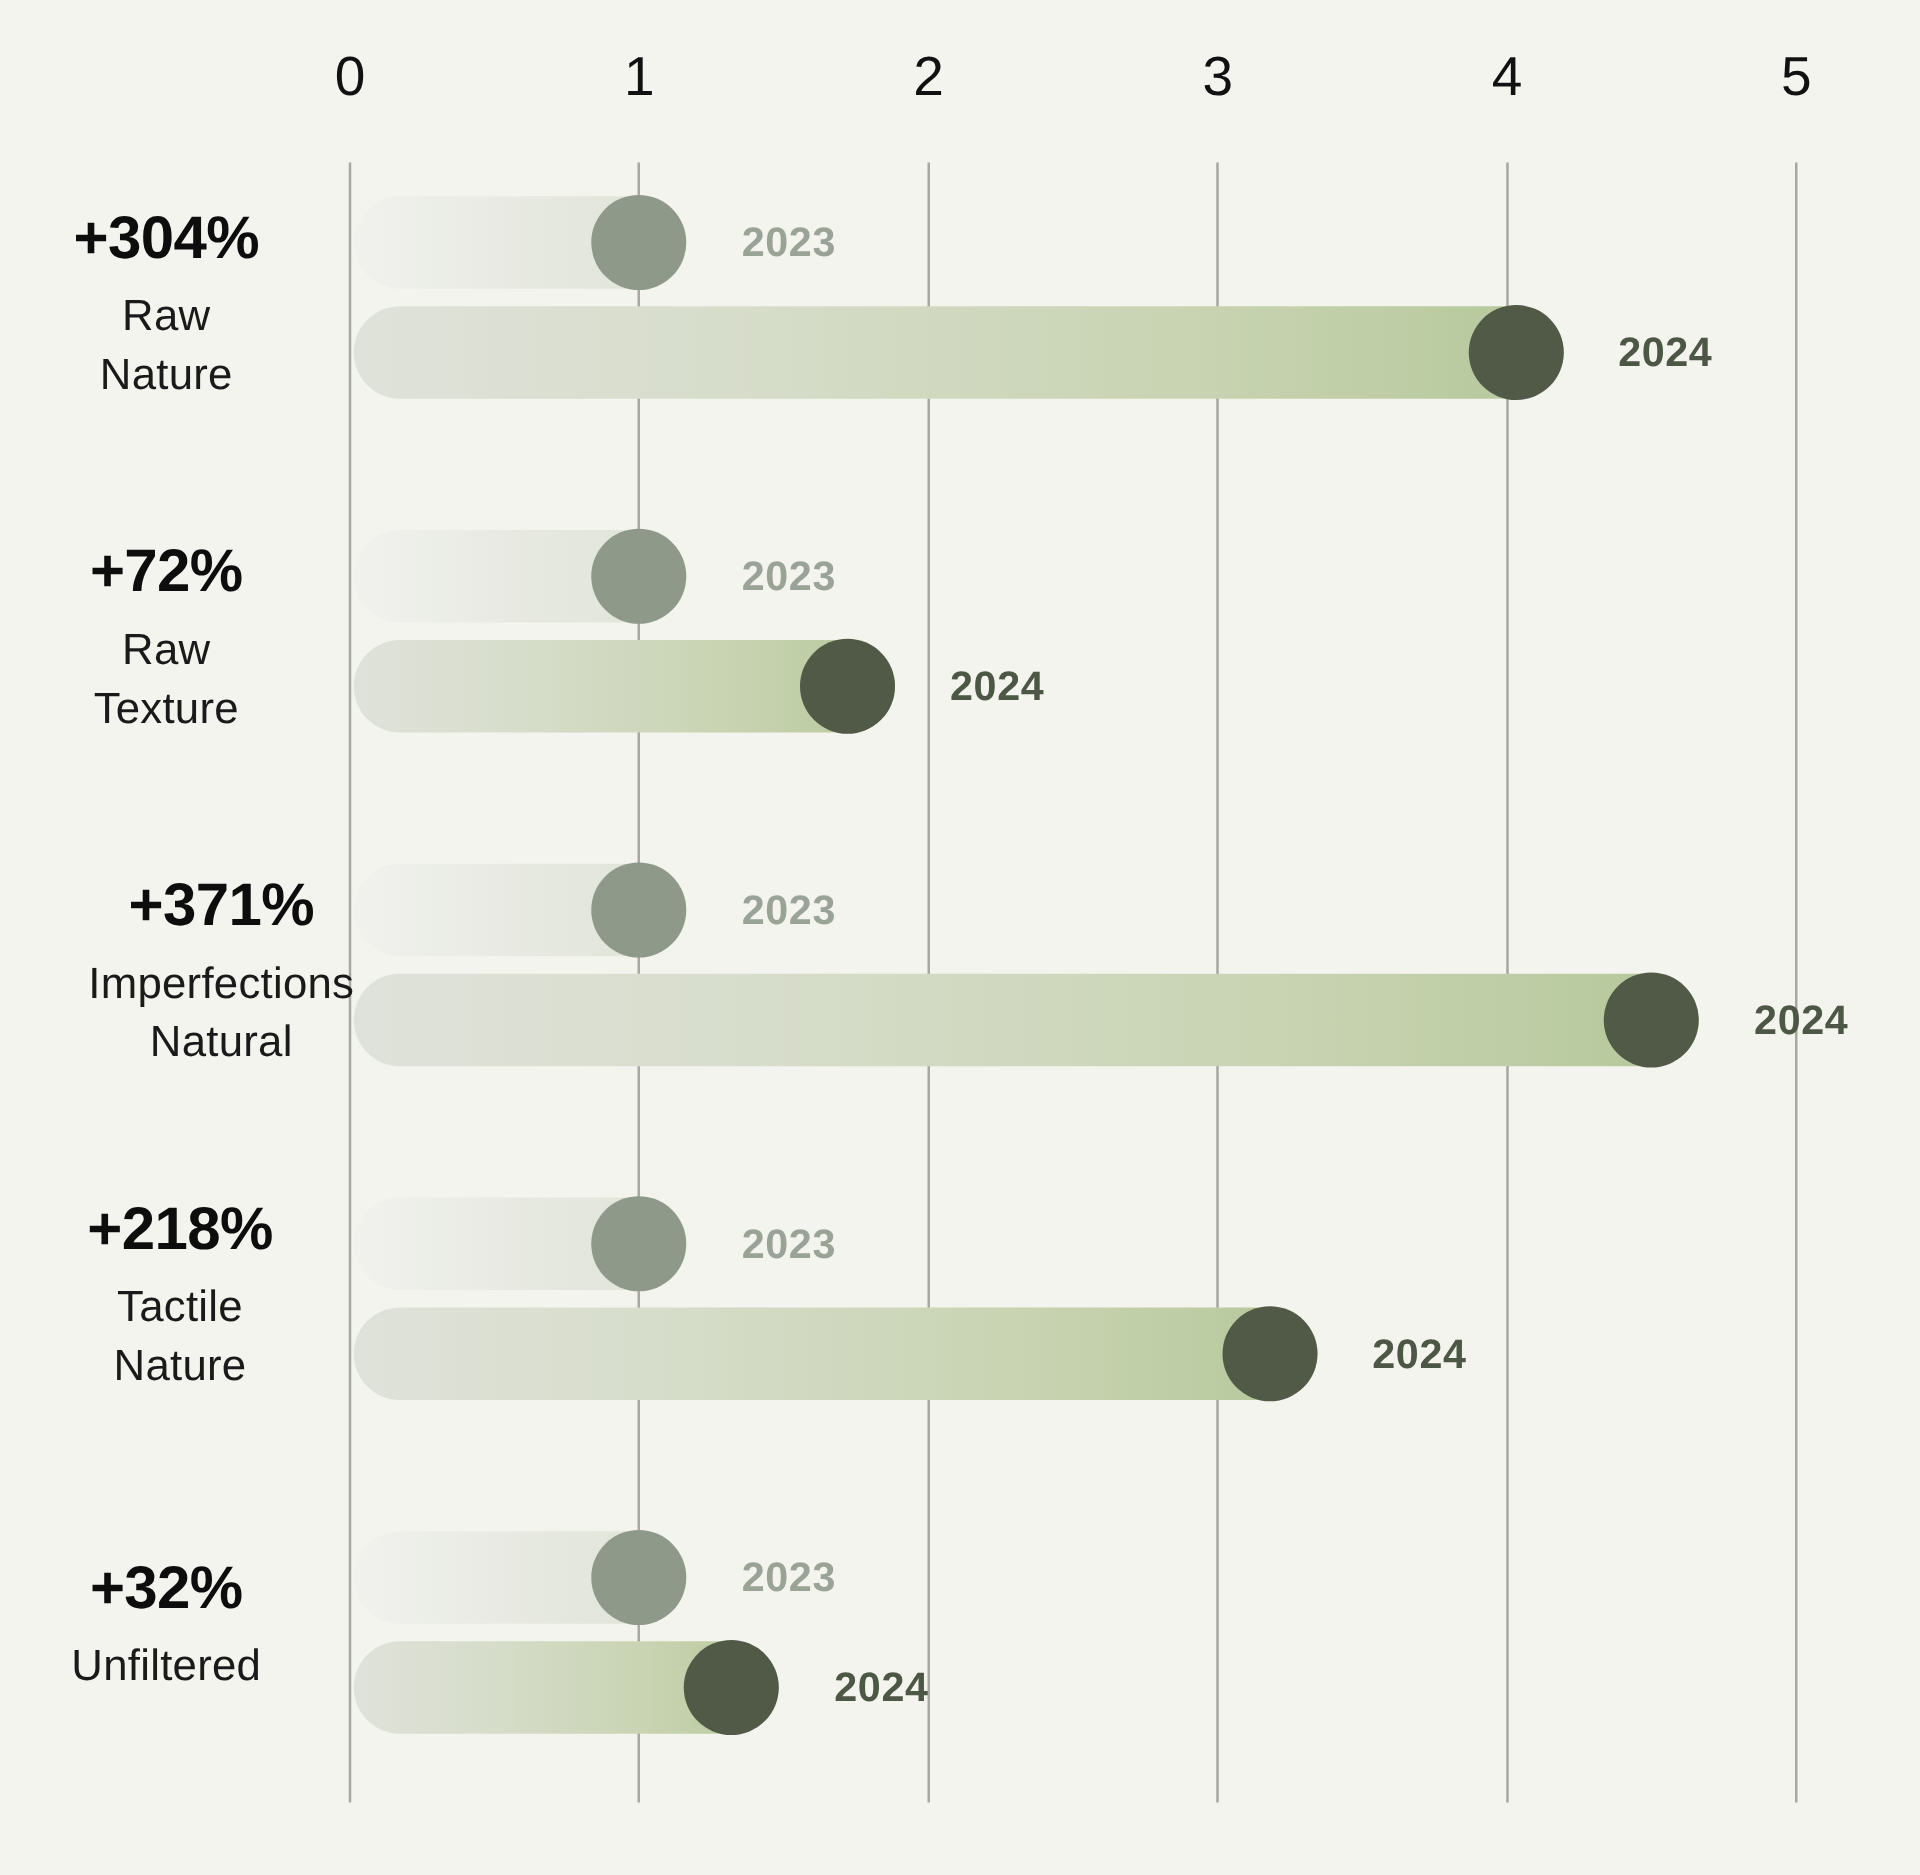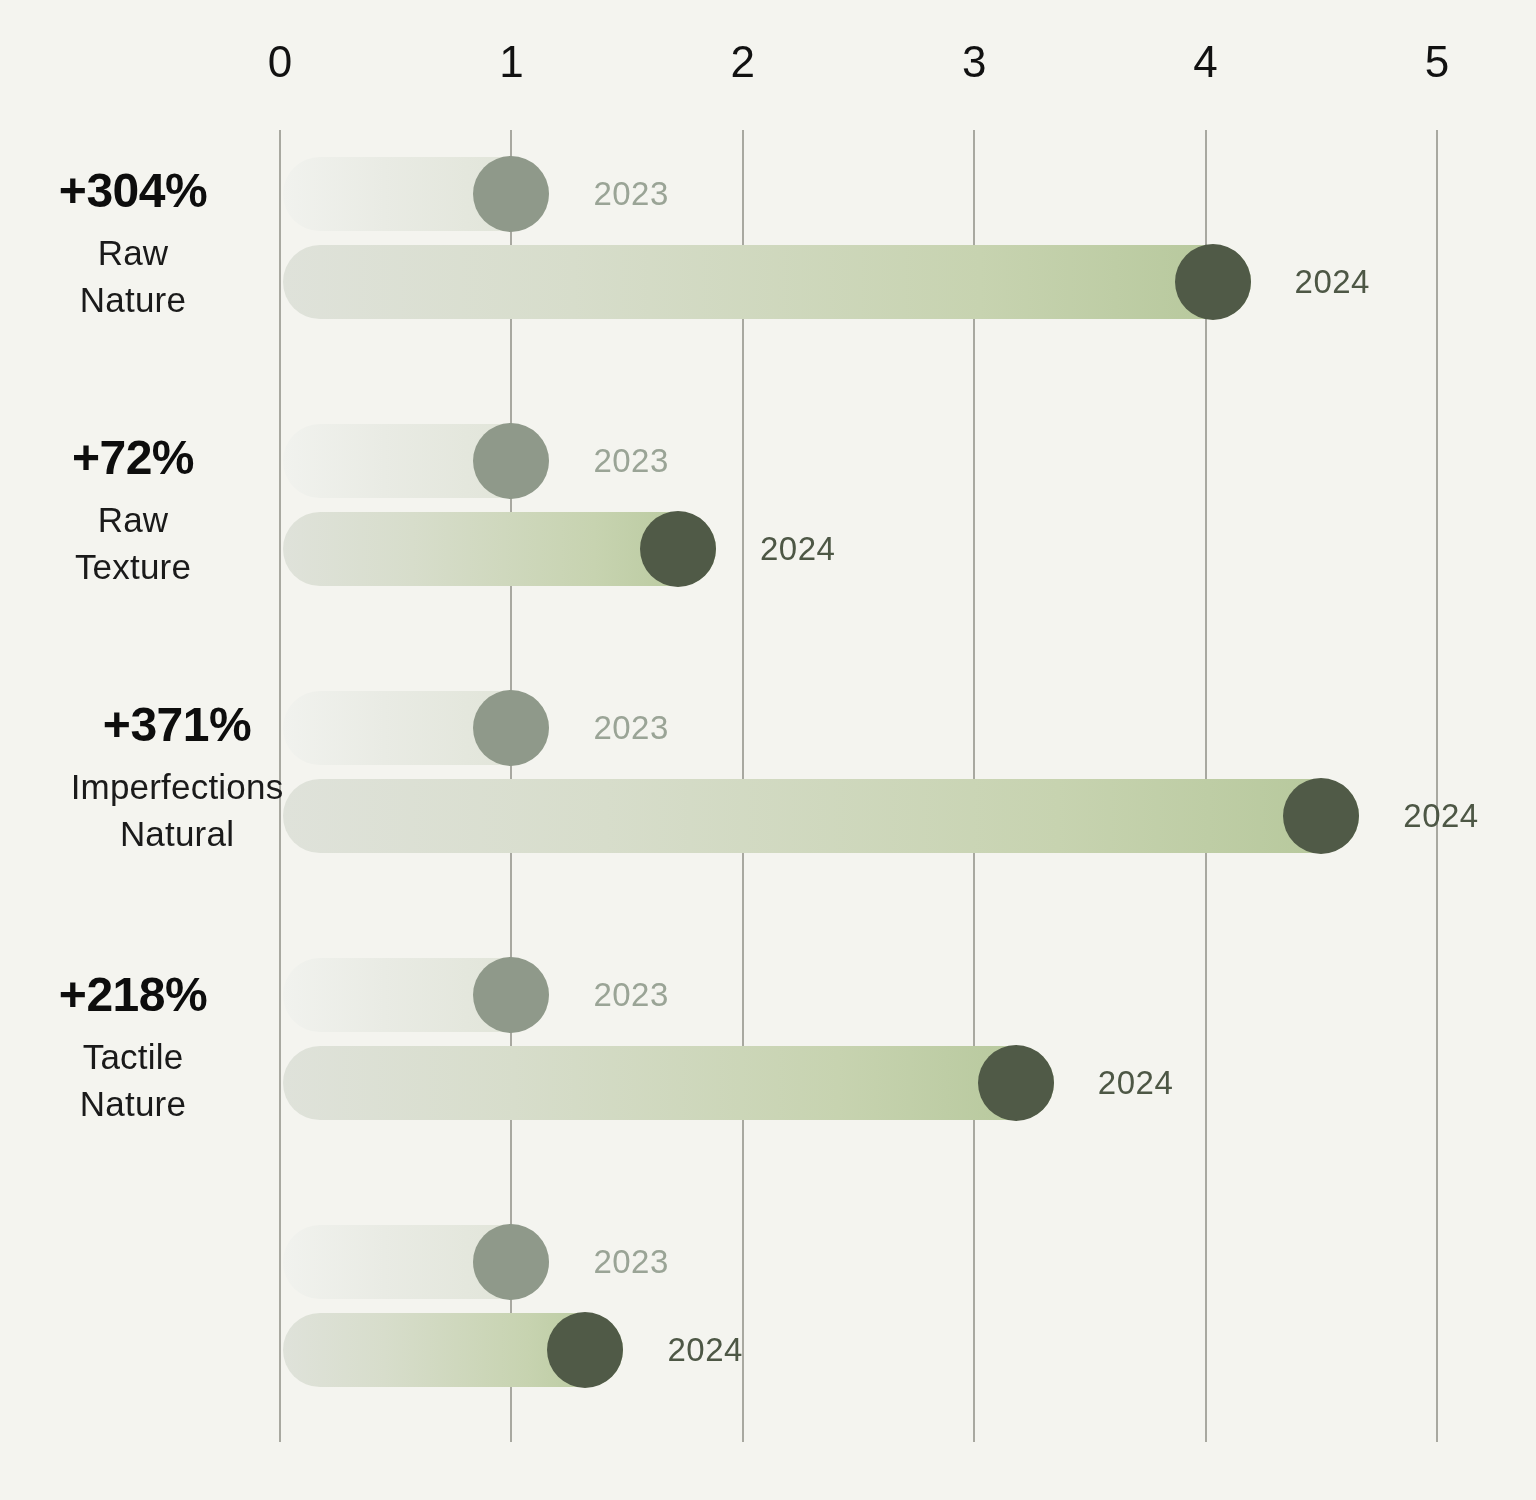--- a/index.html
+++ b/index.html
@@ -72,21 +72,21 @@
     position:absolute;
     width:76px;height:76px;
     border-radius:50%;
     transform:translate(-50%,-50%);
   }
   .knob-2023{background:#8f998a;}
   .knob-2024{background:#505a47;}
   .series-label{
     position:absolute;
     font-size:33px;
-    font-weight:400;
+    font-weight:700;
     transform:translateY(-50%);
     white-space:nowrap;
     letter-spacing:0.5px;
     text-align:center;
   }
   .series-label-2023{color:#9aa496;}
   .series-label-2024{color:#4d5745;}
 </style>
 </head>
 <body>
@@ -143,35 +143,41 @@
         </div>
       </div>
       <div class="bar bar-2023" style="left: 283px; top: 0px; width: 266.4px;"></div>
       <div class="knob knob-2023" style="left: 511.4px; top: 37px;"></div>
       <div class="series-label series-label-2023" style="left: 593.4px; top: 37px;">2023</div>
       <div class="bar bar-2024" style="left: 283px; top: 88px; width: 1076.3px;"></div>
       <div class="knob knob-2024" style="left: 1321.3px; top: 125px;"></div>
       <div class="series-label series-label-2024" style="left: 1403.3px; top: 125px;">2024</div>
     </div>
     <div class="row" style="top: 958px; height: 162px;">
-      <div class="row-side" style="top: 13px;">
+      <div class="row-side" style="top: 2px; margin-left: 11px;">
         <div class="row-delta">+218%</div>
         <div class="row-name">
           <div>Tactile</div>
           <div>Nature</div>
         </div>
       </div>
       <div class="bar bar-2023" style="left: 283px; top: 0px; width: 266.4px;"></div>
       <div class="knob knob-2023" style="left: 511.4px; top: 37px;"></div>
       <div class="series-label series-label-2023" style="left: 593.4px; top: 37px;">2023</div>
       <div class="bar bar-2024" style="left: 283px; top: 88px; width: 770.852px;"></div>
       <div class="knob knob-2024" style="left: 1015.85px; top: 125px;"></div>
       <div class="series-label series-label-2024" style="left: 1097.85px; top: 125px;">2024</div>
     </div>
     <div class="row" style="top: 1225px; height: 162px;">
+      <div class="row-side" style="top: 22px;">
+        <div class="row-delta">+32%</div>
+        <div class="row-name">
+          <div>Unfiltered</div>
+        </div>
+      </div>
       <div class="bar bar-2023" style="left: 283px; top: 0px; width: 266.4px;"></div>
       <div class="knob knob-2023" style="left: 511.4px; top: 37px;"></div>
       <div class="series-label series-label-2023" style="left: 593.4px; top: 37px;">2023</div>
       <div class="bar bar-2024" style="left: 283px; top: 88px; width: 340.448px;"></div>
       <div class="knob knob-2024" style="left: 585.448px; top: 125px;"></div>
       <div class="series-label series-label-2024" style="left: 667.448px; top: 125px;">2024</div>
     </div>
   </div>
 
 </body></html>

